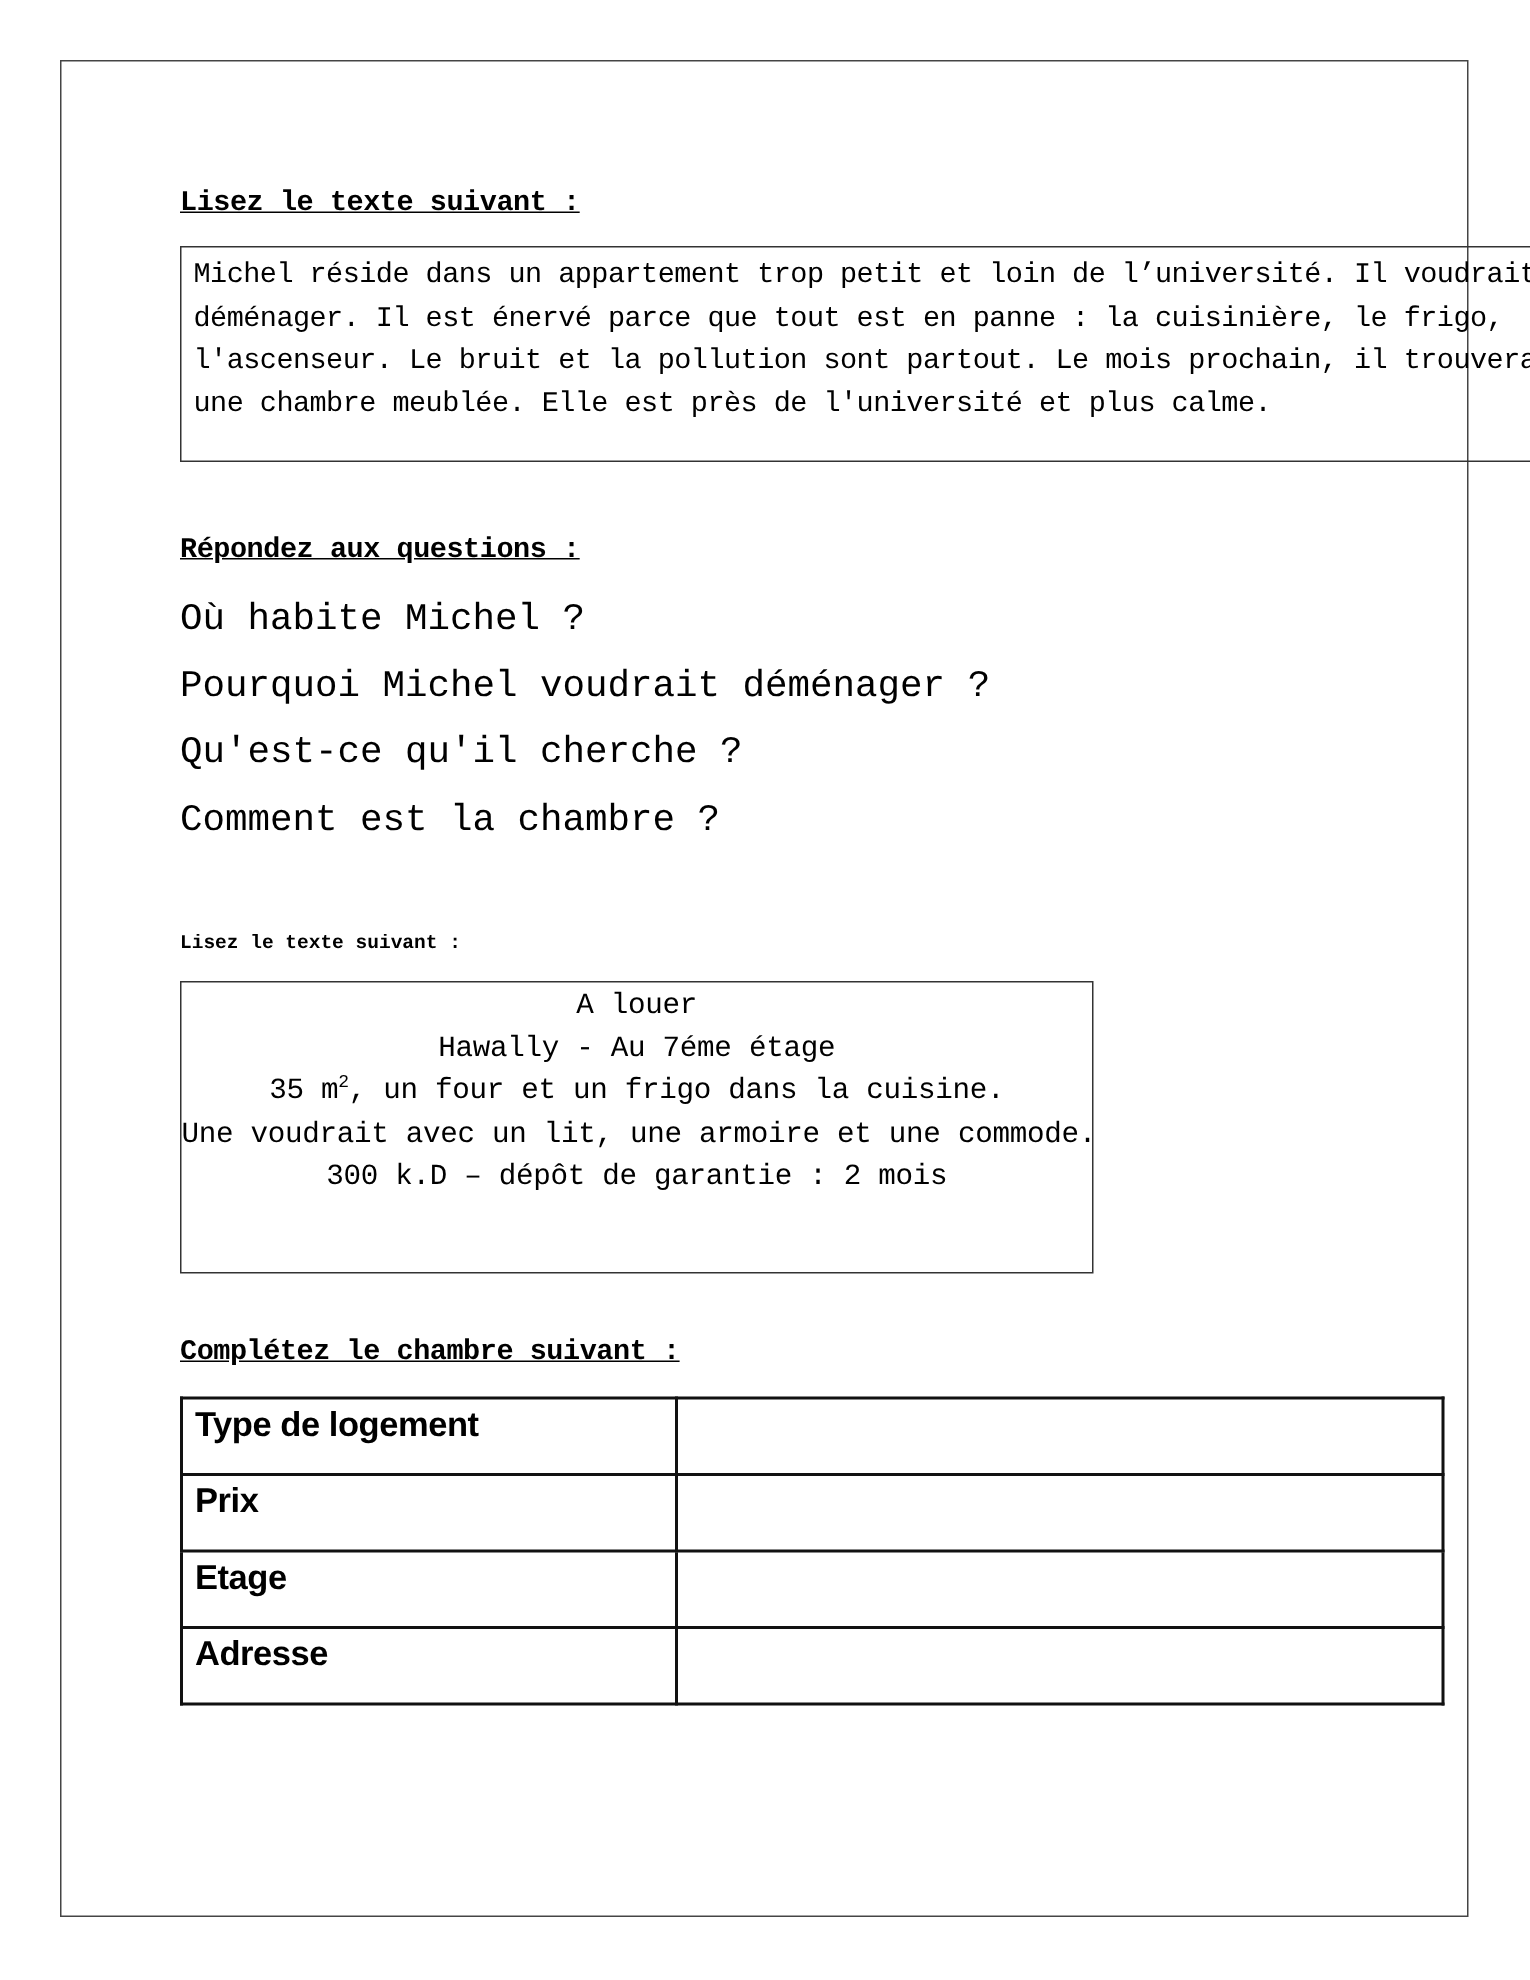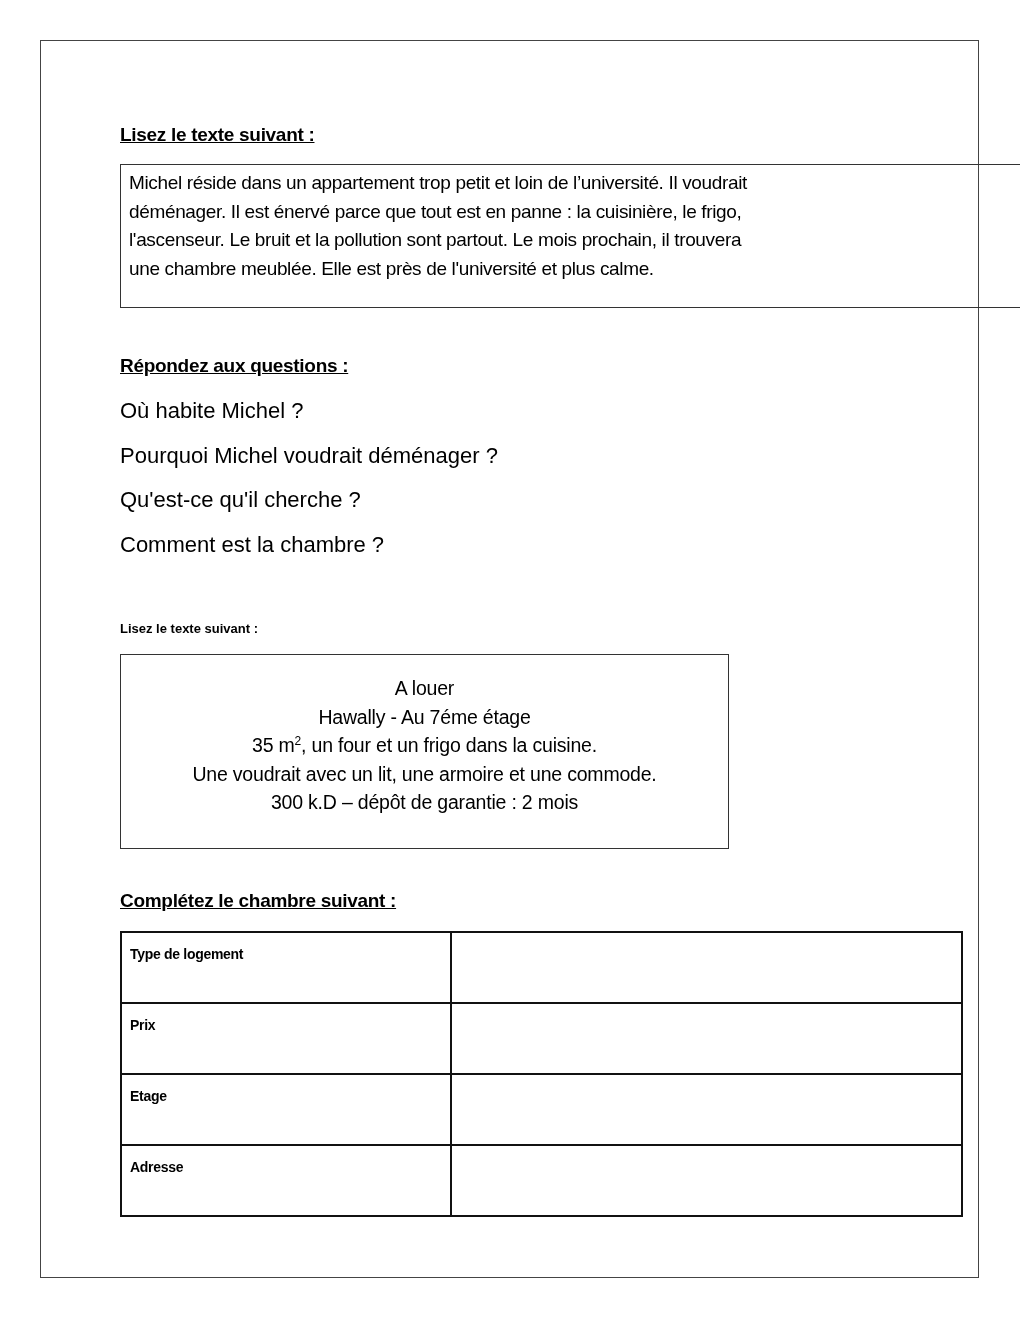--- a/index.html
+++ b/index.html
@@ -1,27 +1,27 @@
 <!DOCTYPE html>
 <html><head>
 <meta charset="utf-8">
 <style>
   html, body { margin: 0; padding: 0; background: #ffffff; }
   body { width: 1020px; height: 1320px; position: relative; font-family: "Liberation Sans", "DejaVu Sans", sans-serif; color: #000; }
   .page-border { position: absolute; left: 40px; top: 40px; width: 939px; height: 1238px; border: 1px solid #444; box-sizing: border-box; }
-  .abs { position: absolute; }
+  .abs { position: absolute; font-family: Liberation Mono, monospace; }
   .heading { font-weight: bold; text-decoration: underline; font-size: 19px; letter-spacing: -0.3px; }
   .heading-small { font-weight: bold; font-size: 13px; }
   .textbox1 { left: 120px; top: 164px; width: 939px; height: 144px; border: 1px solid #333; box-sizing: border-box; padding: 4px 8px; font-size: 19px; line-height: 28.5px; letter-spacing: -0.35px; }
   .textbox1 p { margin: 0; }
-  .question { font-size: 22px; left: 120px; }
-  .adbox { left: 120px; top: 654px; width: 609px; height: 195px; border: 1px solid #333; box-sizing: border-box; text-align: center; font-size: 19.5px; line-height: 28.6px; padding-top: 19px; letter-spacing: -0.2px; }
+  .question { font-size: 25px; left: 120px; }
+  .adbox { left: 120px; top: 654px; width: 609px; height: 195px; border: 1px solid #333; box-sizing: border-box; text-align: center; font-size: 19.5px; line-height: 28.6px; padding-top: 1px; letter-spacing: -0.2px; }
   .adbox div { white-space: nowrap; }
   table.fill { position: absolute; left: 120px; top: 931px; width: 843px; border-collapse: collapse; }
-  table.fill td { border: 2px solid #111; height: 43px; vertical-align: top; padding: 13px 8px; font-size: 14px; font-weight: bold; letter-spacing: -0.3px; }
+  table.fill td { border: 2px solid #111; height: 43px; vertical-align: top; padding: 3px 8px; font-size: 23px; font-weight: bold; letter-spacing: -0.3px; }
   table.fill td.label { width: 312px; }
 </style>
 </head>
 <body>
 
 <div class="page-border"></div>
 
 <div class="abs heading" style="left:120px; top:124px;">Lisez le texte suivant :</div>
 
 <div class="abs textbox1">

